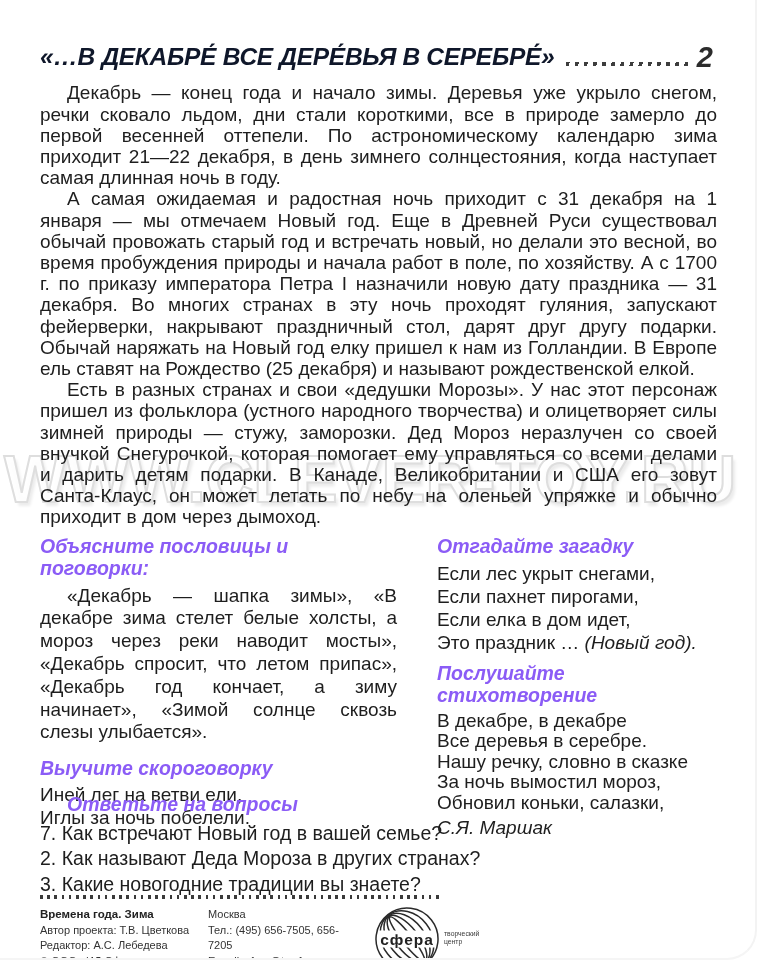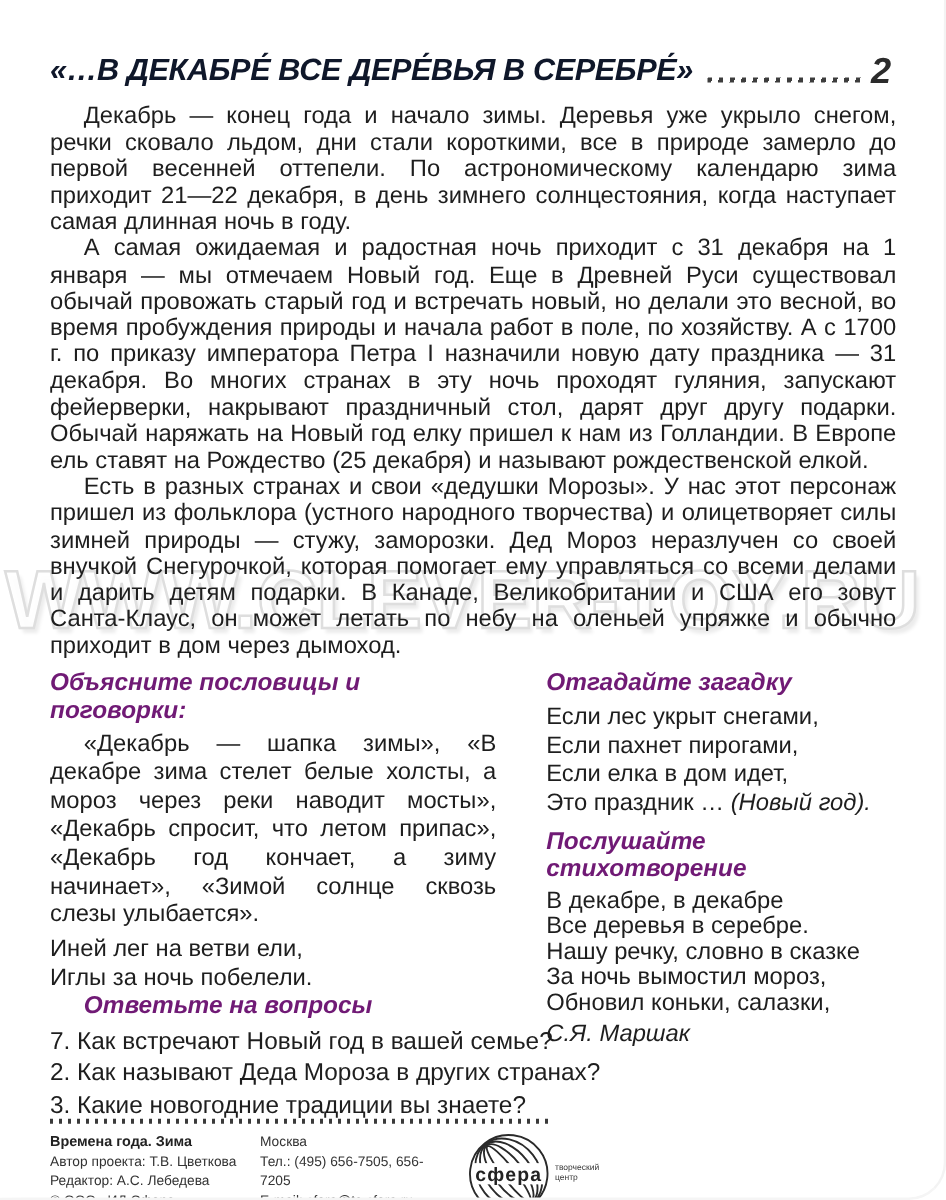--- a/index.html
+++ b/index.html
@@ -57,21 +57,21 @@
     text-align:justify;
   }
   .body-text p { margin:0; text-indent:27px; }
 
   
   .columns { display:flex; margin:7px 38px 0 40px; }
   .col-left { width:357px; flex:none; }
   .col-right { flex:1; margin-left:40px; }
   .sec-heading {
     margin:0; font-size:19.5px; line-height:22px;
-    font-weight:bold; font-style:italic; color:#701a75;
+    font-weight:bold; font-style:italic; color:#8b5cf6;
   }
   .proverbs-text {
     margin-top:6px; font-size:19px; line-height:22.8px;
     text-align:justify; text-indent:27px;
   }
   .tt-heading { margin-top:13px; }
   .plain-lines { margin-top:5px; font-size:19px; line-height:22.8px; }
   .riddle-lines { margin-top:5px; font-size:19px; line-height:23px; }
   .riddle-answer { font-style:italic; }
   .poem-heading { margin-top:8px; }
@@ -122,20 +122,21 @@
       <p>А самая ожидаемая и радостная ночь приходит с 31 декабря на 1 января — мы отмечаем Новый год. Еще в Древней Руси существовал обычай провожать старый год и встречать новый, но делали это весной, во время пробуждения природы и начала работ в поле, по хозяйству. А с 1700 г. по приказу императора Петра I назначили новую дату праздника — 31 декабря. Во многих странах в эту ночь проходят гуляния, запускают фейерверки, накрывают праздничный стол, дарят друг другу подарки. Обычай наряжать на Новый год елку пришел к нам из Голландии. В Европе ель ставят на Рождество (25 декабря) и называют рождественской елкой.</p>
       <p>Есть в разных странах и свои «дедушки Морозы». У нас этот персонаж пришел из фольклора (устного народного творчества) и олицетворяет силы зимней природы — стужу, заморозки. Дед Мороз неразлучен со своей внучкой Снегурочкой, которая помогает ему управляться со всеми делами и дарить детям подарки. В Канаде, Великобритании и США его зовут Санта-Клаус, он может летать по небу на оленьей упряжке и обычно приходит в дом через дымоход.</p>
     </div>
 
     <div class="columns">
 
       <div class="col-left">
         <h3 class="sec-heading">Объясните пословицы и поговорки:</h3>
         <div class="proverbs-text">«Декабрь — шапка зимы», «В декабре зима стелет белые холсты, а мороз через реки наводит мосты», «Декабрь спросит, что летом припас», «Декабрь год кончает, а зиму начинает», «Зимой солнце сквозь слезы улыбается».</div>
 
+        <h3 class="sec-heading tt-heading">Выучите скороговорку</h3>
         <div class="plain-lines">
           <div>Иней лег на ветви ели,</div>
           <div>Иглы за ночь побелели.</div>
         </div>
       </div>
 
       <div class="col-right">
         <h3 class="sec-heading">Отгадайте загадку</h3>
         <div class="riddle-lines">
           <div>Если лес укрыт снегами,</div>

